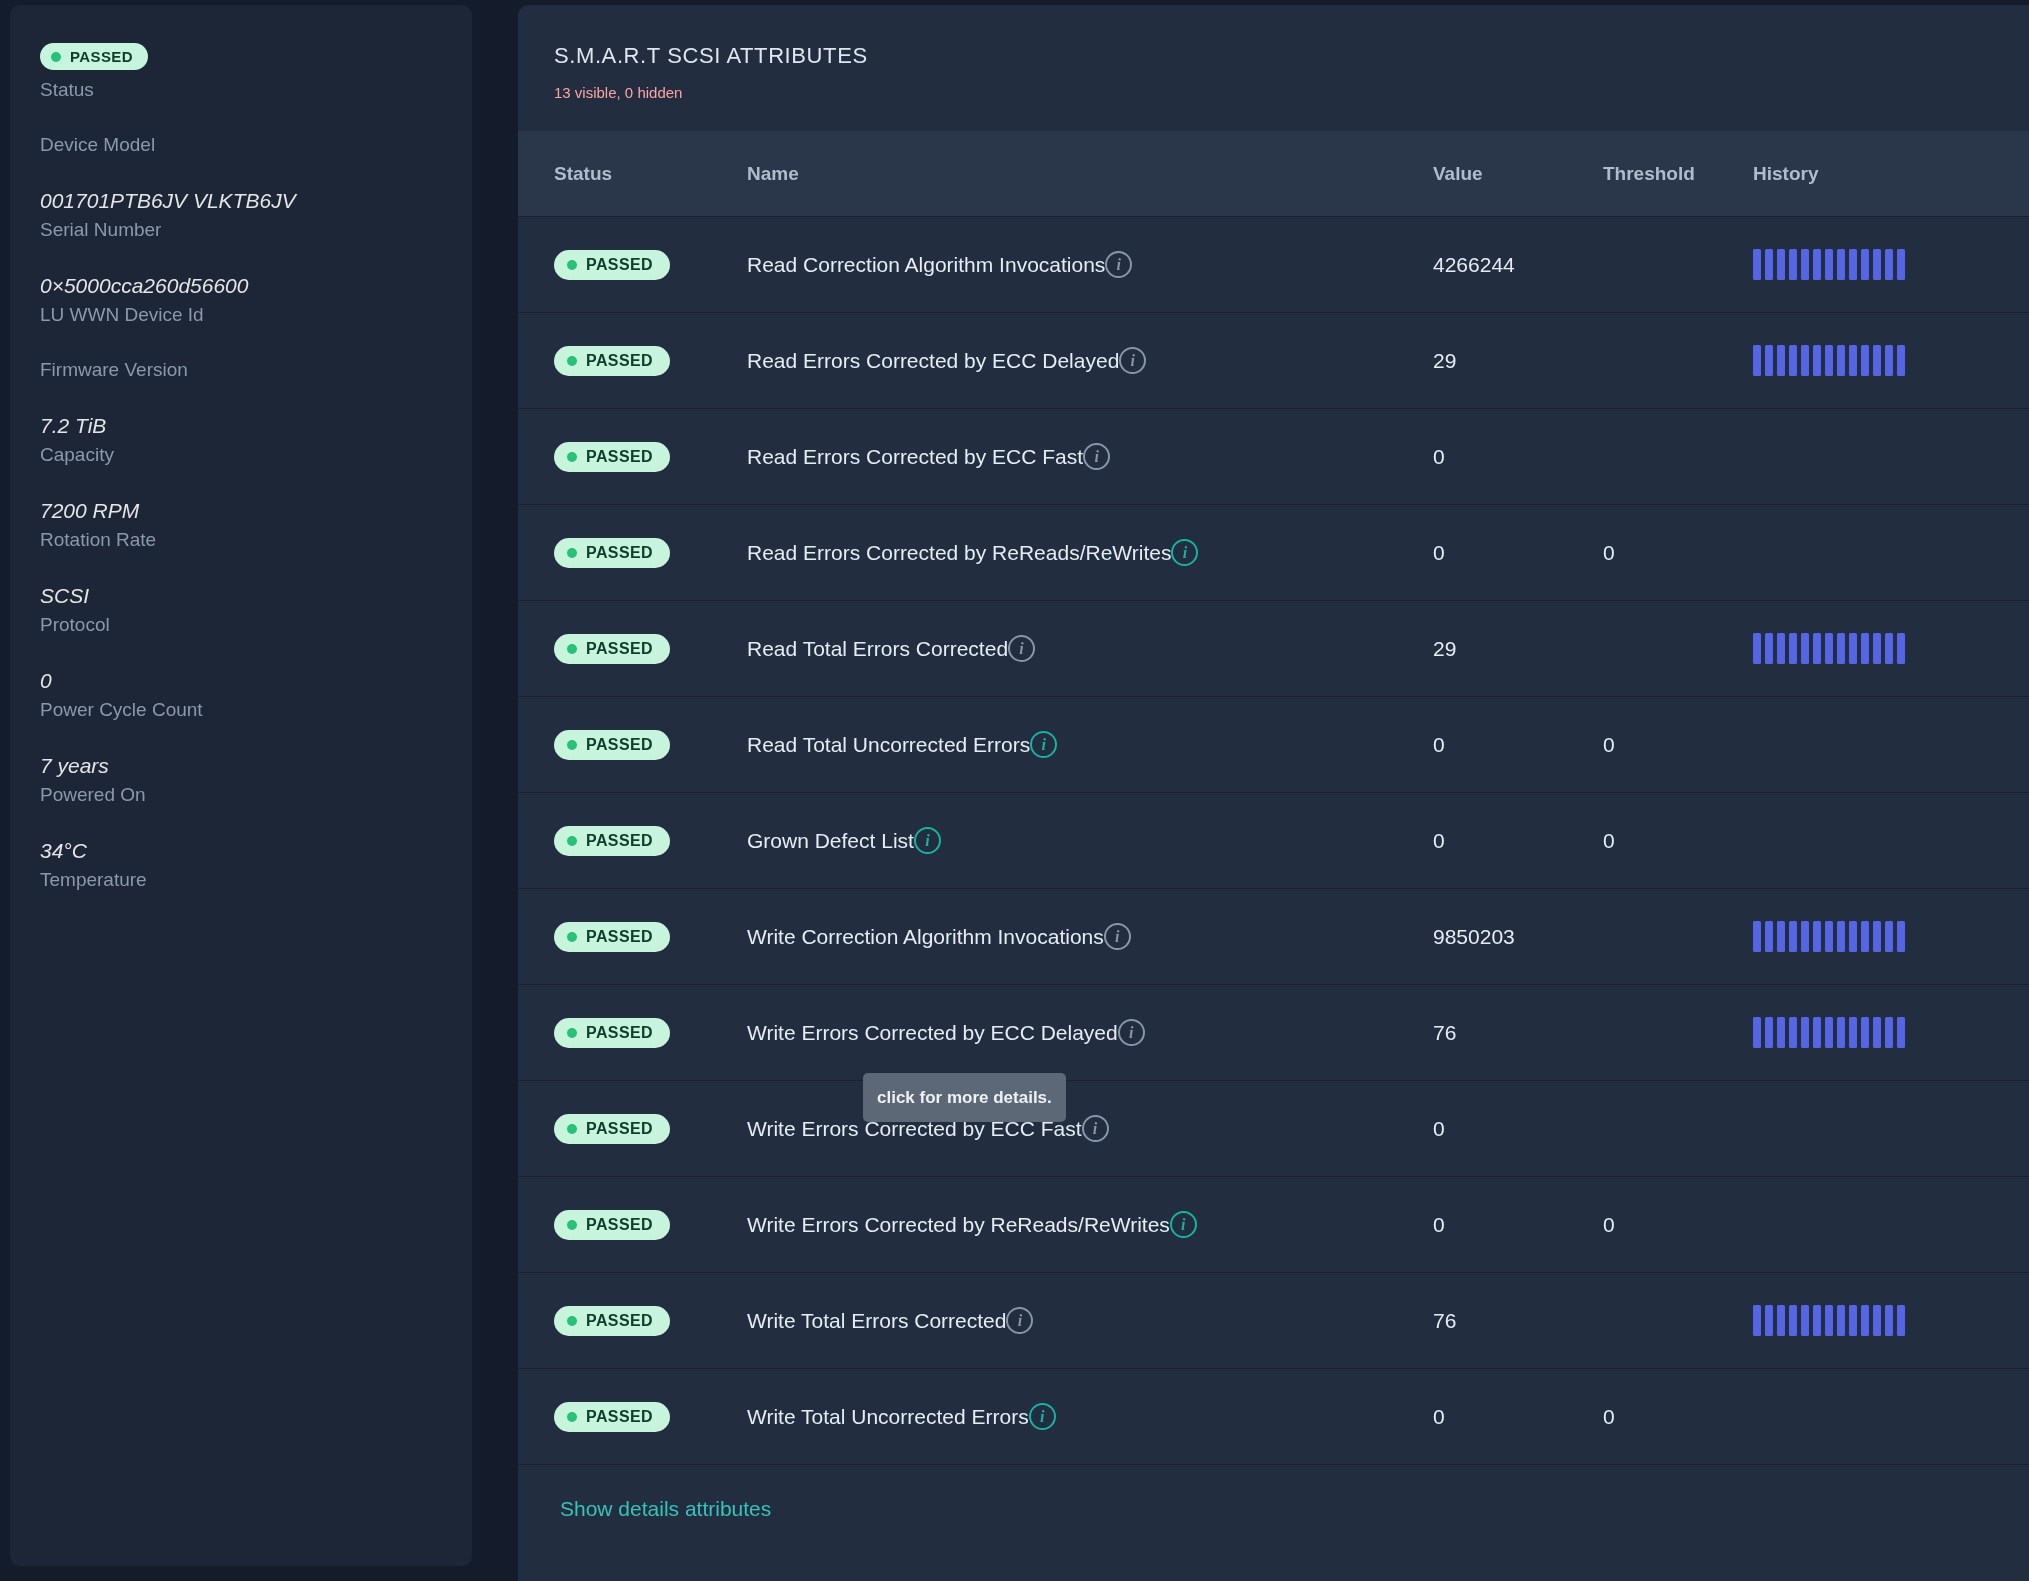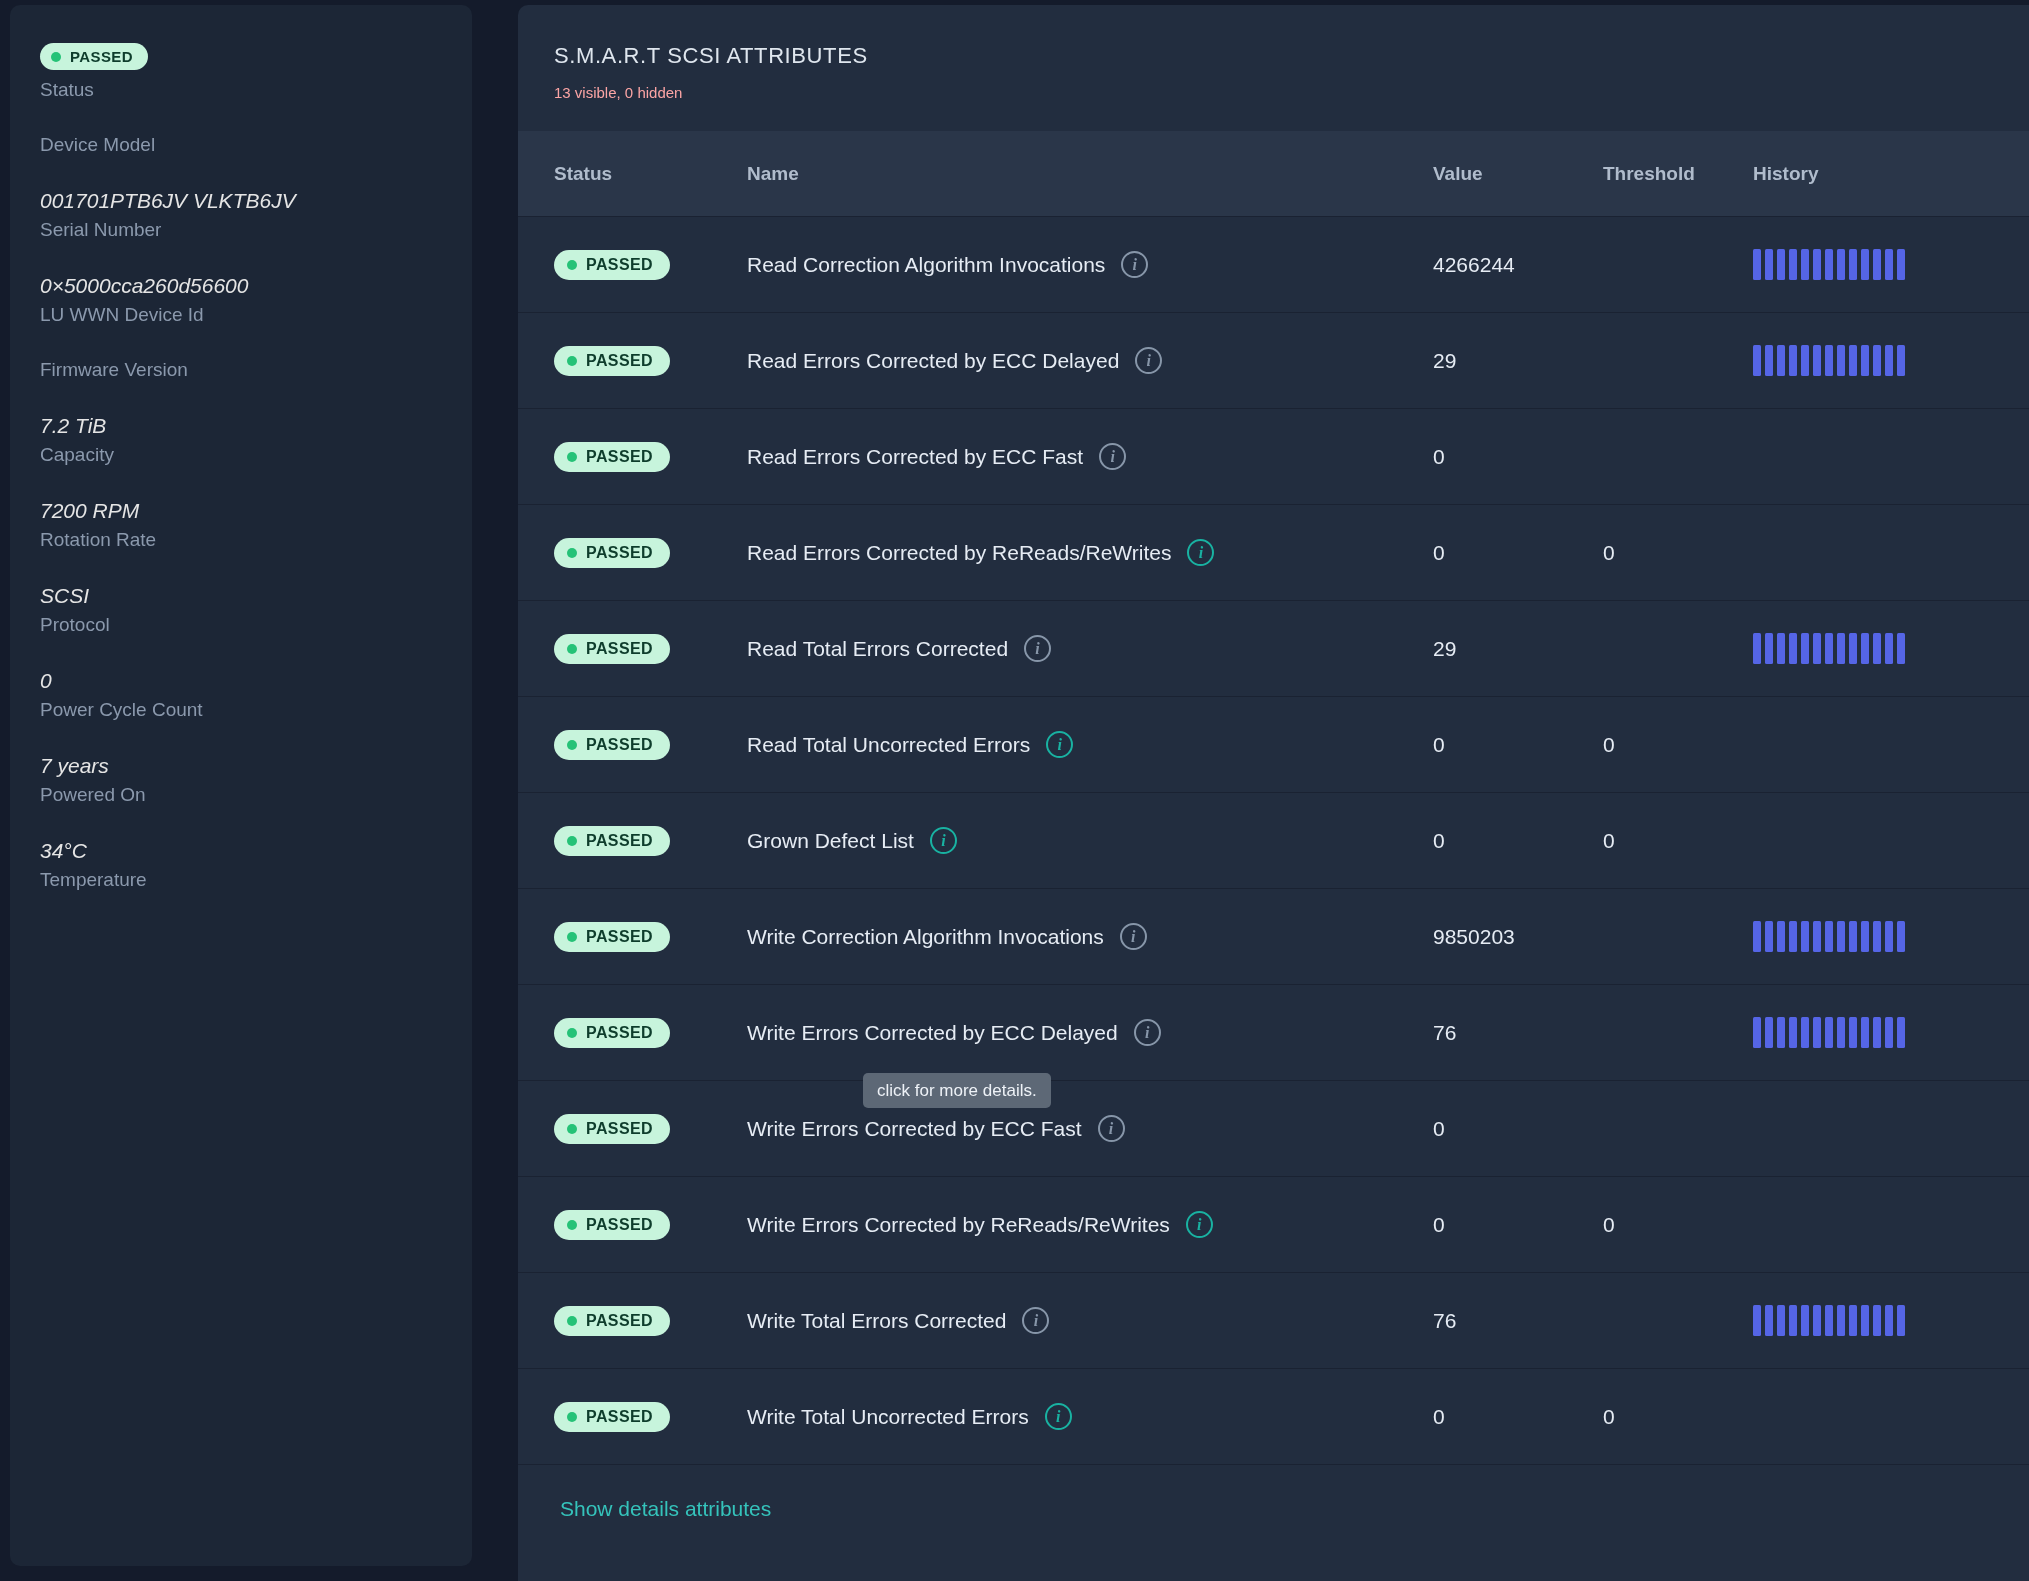--- a/index.html
+++ b/index.html
@@ -57,21 +57,21 @@
     padding: 0 36px;
   }
   .thead {
     height: 86px; background: #2a3649;
     border-bottom: 1px solid #1a2232;
   }
   .th { font-size: 19px; font-weight: 600; color: #b0bccc; }
 
   .row { height: 96px; border-bottom: 1px solid #1a2232; }
   .cell { font-size: 21px; color: #e6ecf4; }
-  .name-cell { display: flex; align-items: center; gap: 16px; padding-right: 20px; }
+  .name-cell { display: flex; align-items: center; gap: 0; padding-right: 20px; }
   .attr-name { font-size: 21px; color: #e6ecf4; }
 
   .info {
     width: 27px; height: 27px; border-radius: 50%;
     display: inline-flex; align-items: center; justify-content: center;
     font-family: "Liberation Serif", serif; font-style: italic; font-weight: 700;
     font-size: 16px; flex: 0 0 auto; cursor: pointer;
   }
   .info.gray { border: 2.5px solid #8796a9; color: #8796a9; }
   .info.teal { border: 2.5px solid #19b2a2; color: #19b2a2; }
@@ -79,22 +79,22 @@
   .history-cell { display: flex; align-items: center; }
   .bar {
     width: 8px; height: 31px; margin-right: 4px;
     background: #5565e6; border-radius: 1.5px; display: inline-block;
   }
 
   .tooltip {
     position: absolute; left: 345px; top: 1068px;
     background: #5d6876; color: #eef2f7;
     font-size: 17px; line-height: 1;
-    padding: 9px 14px; border-radius: 5px;
-    white-space: nowrap; z-index: 5;
+    padding: 16px 14px; border-radius: 5px;
+    white-space: nowrap; z-index: 5; font-weight: bold;
   }
 
   .panel-footer { padding: 32px 42px; }
   .footer-link {
     color: #35c3bb; font-size: 21px; text-decoration: none; cursor: pointer;
   }
 </style>
 </head>
 <body>
 

